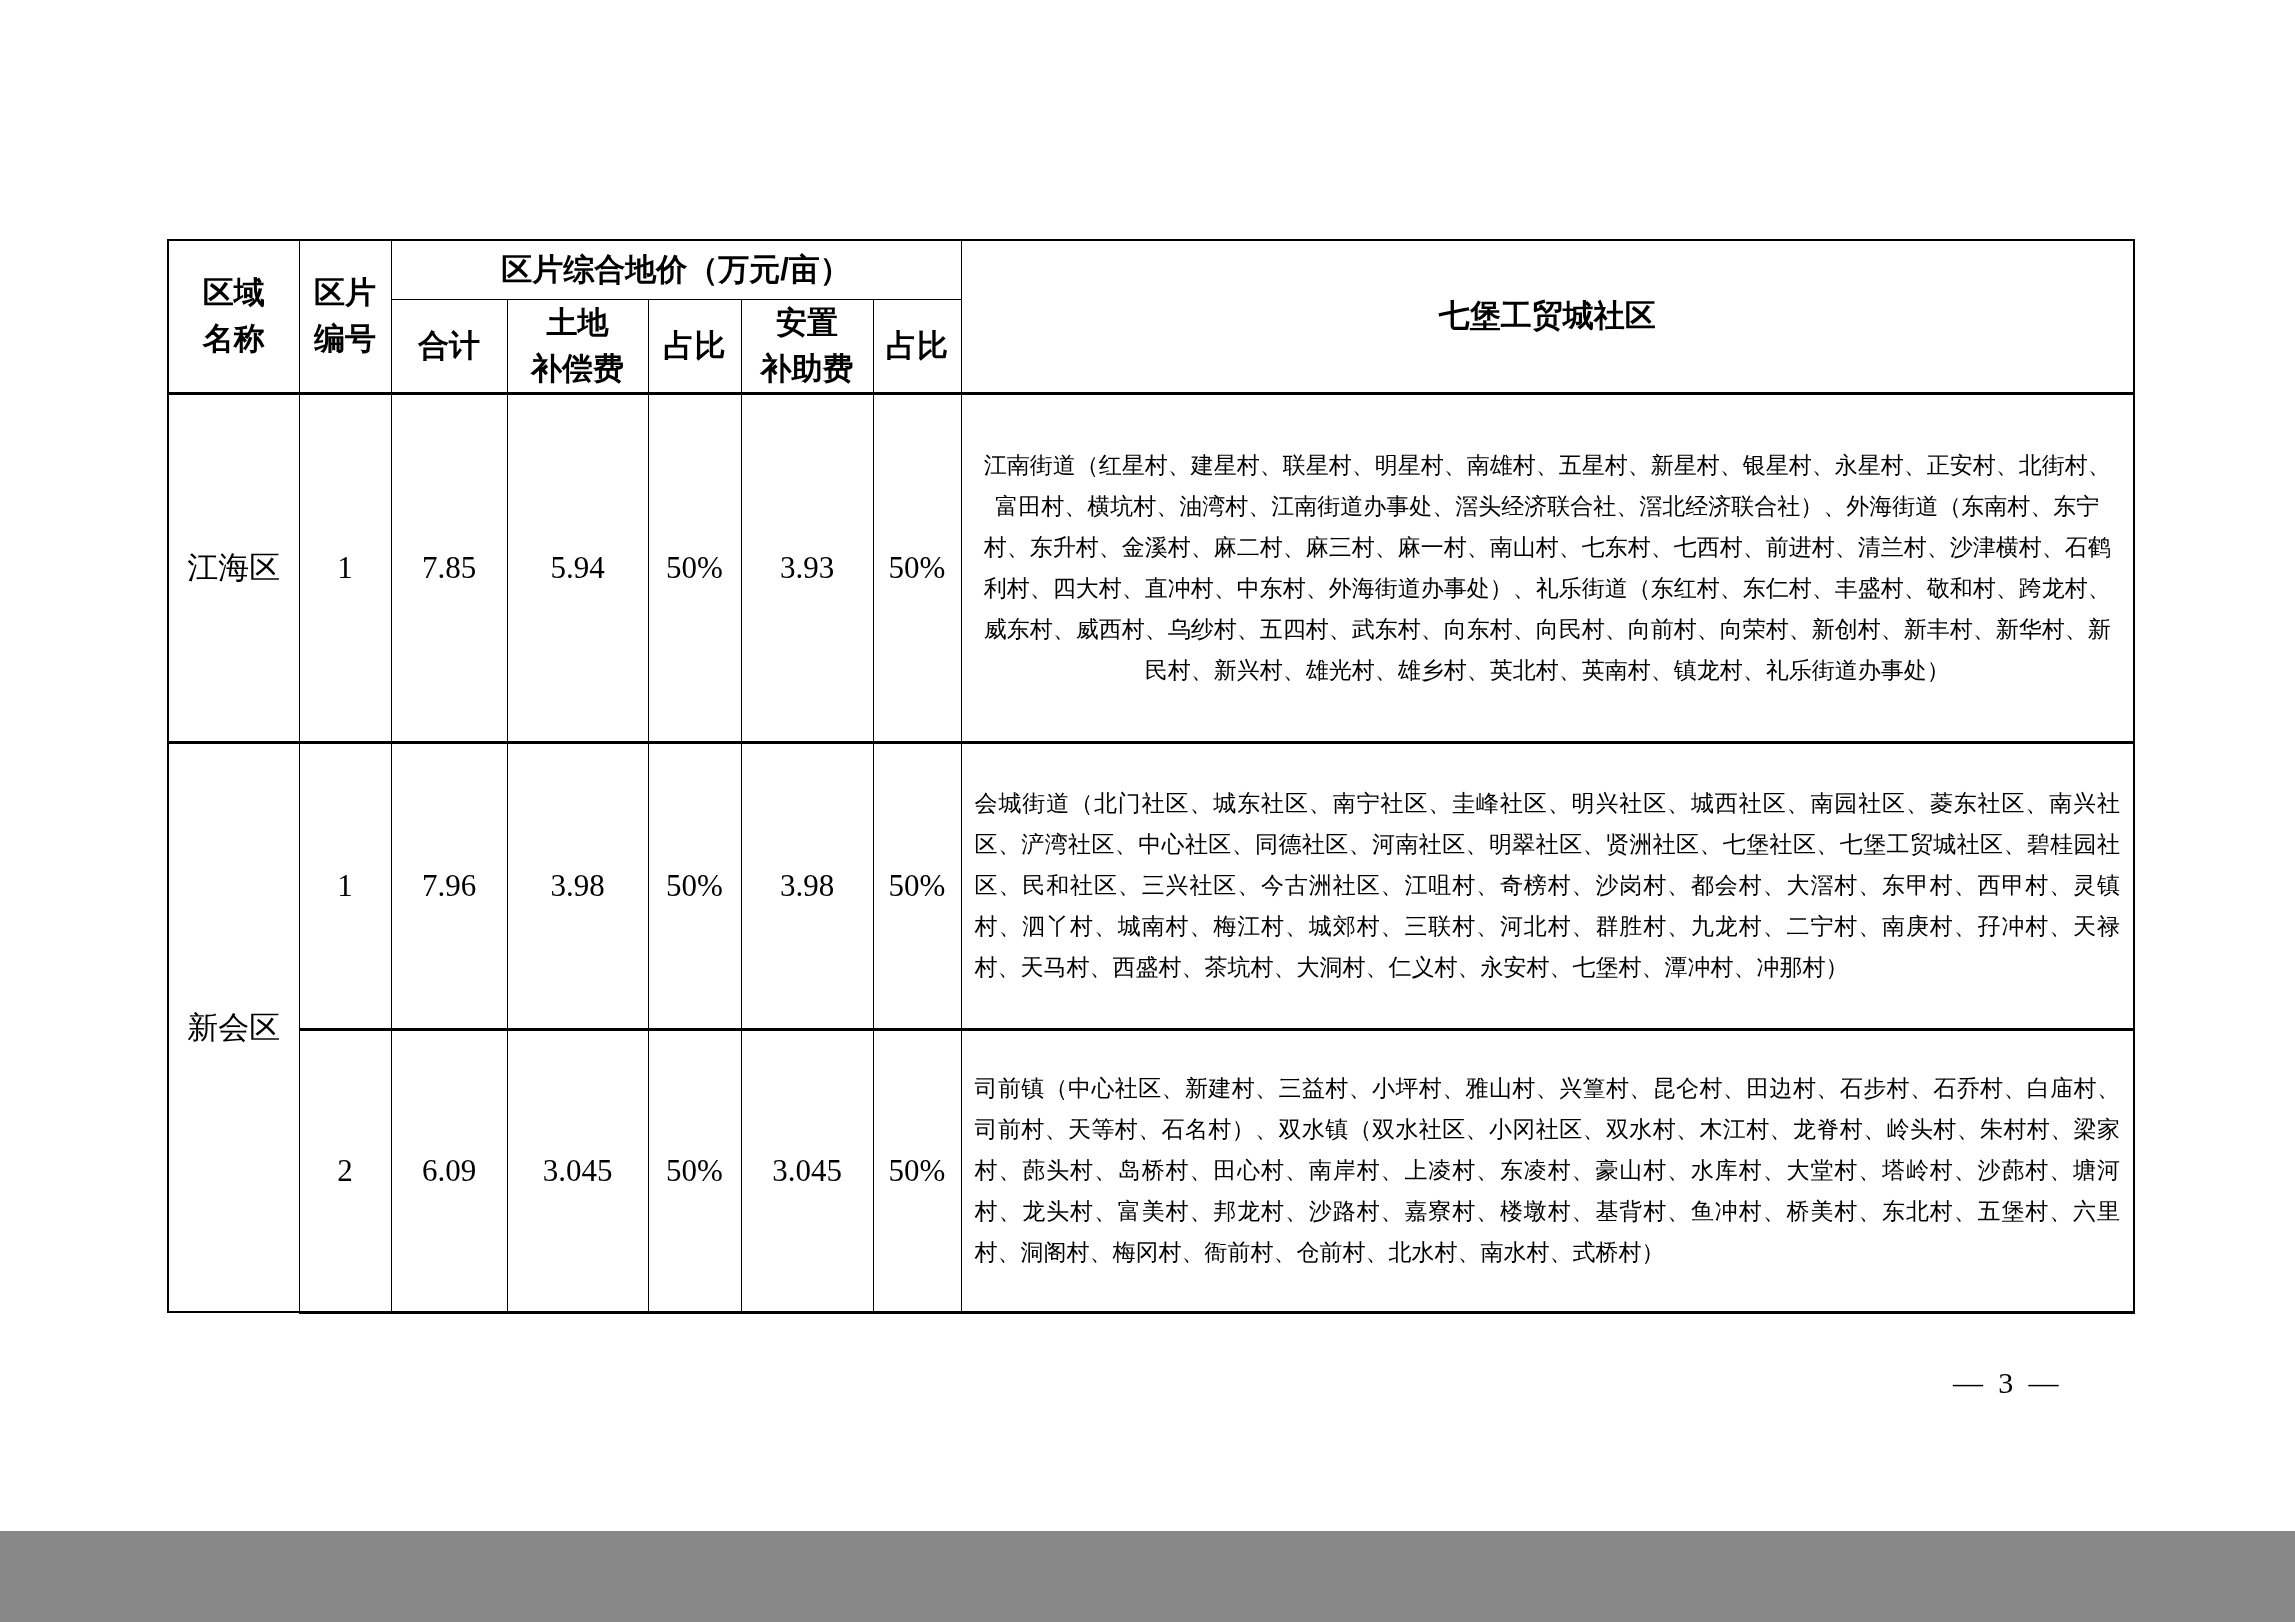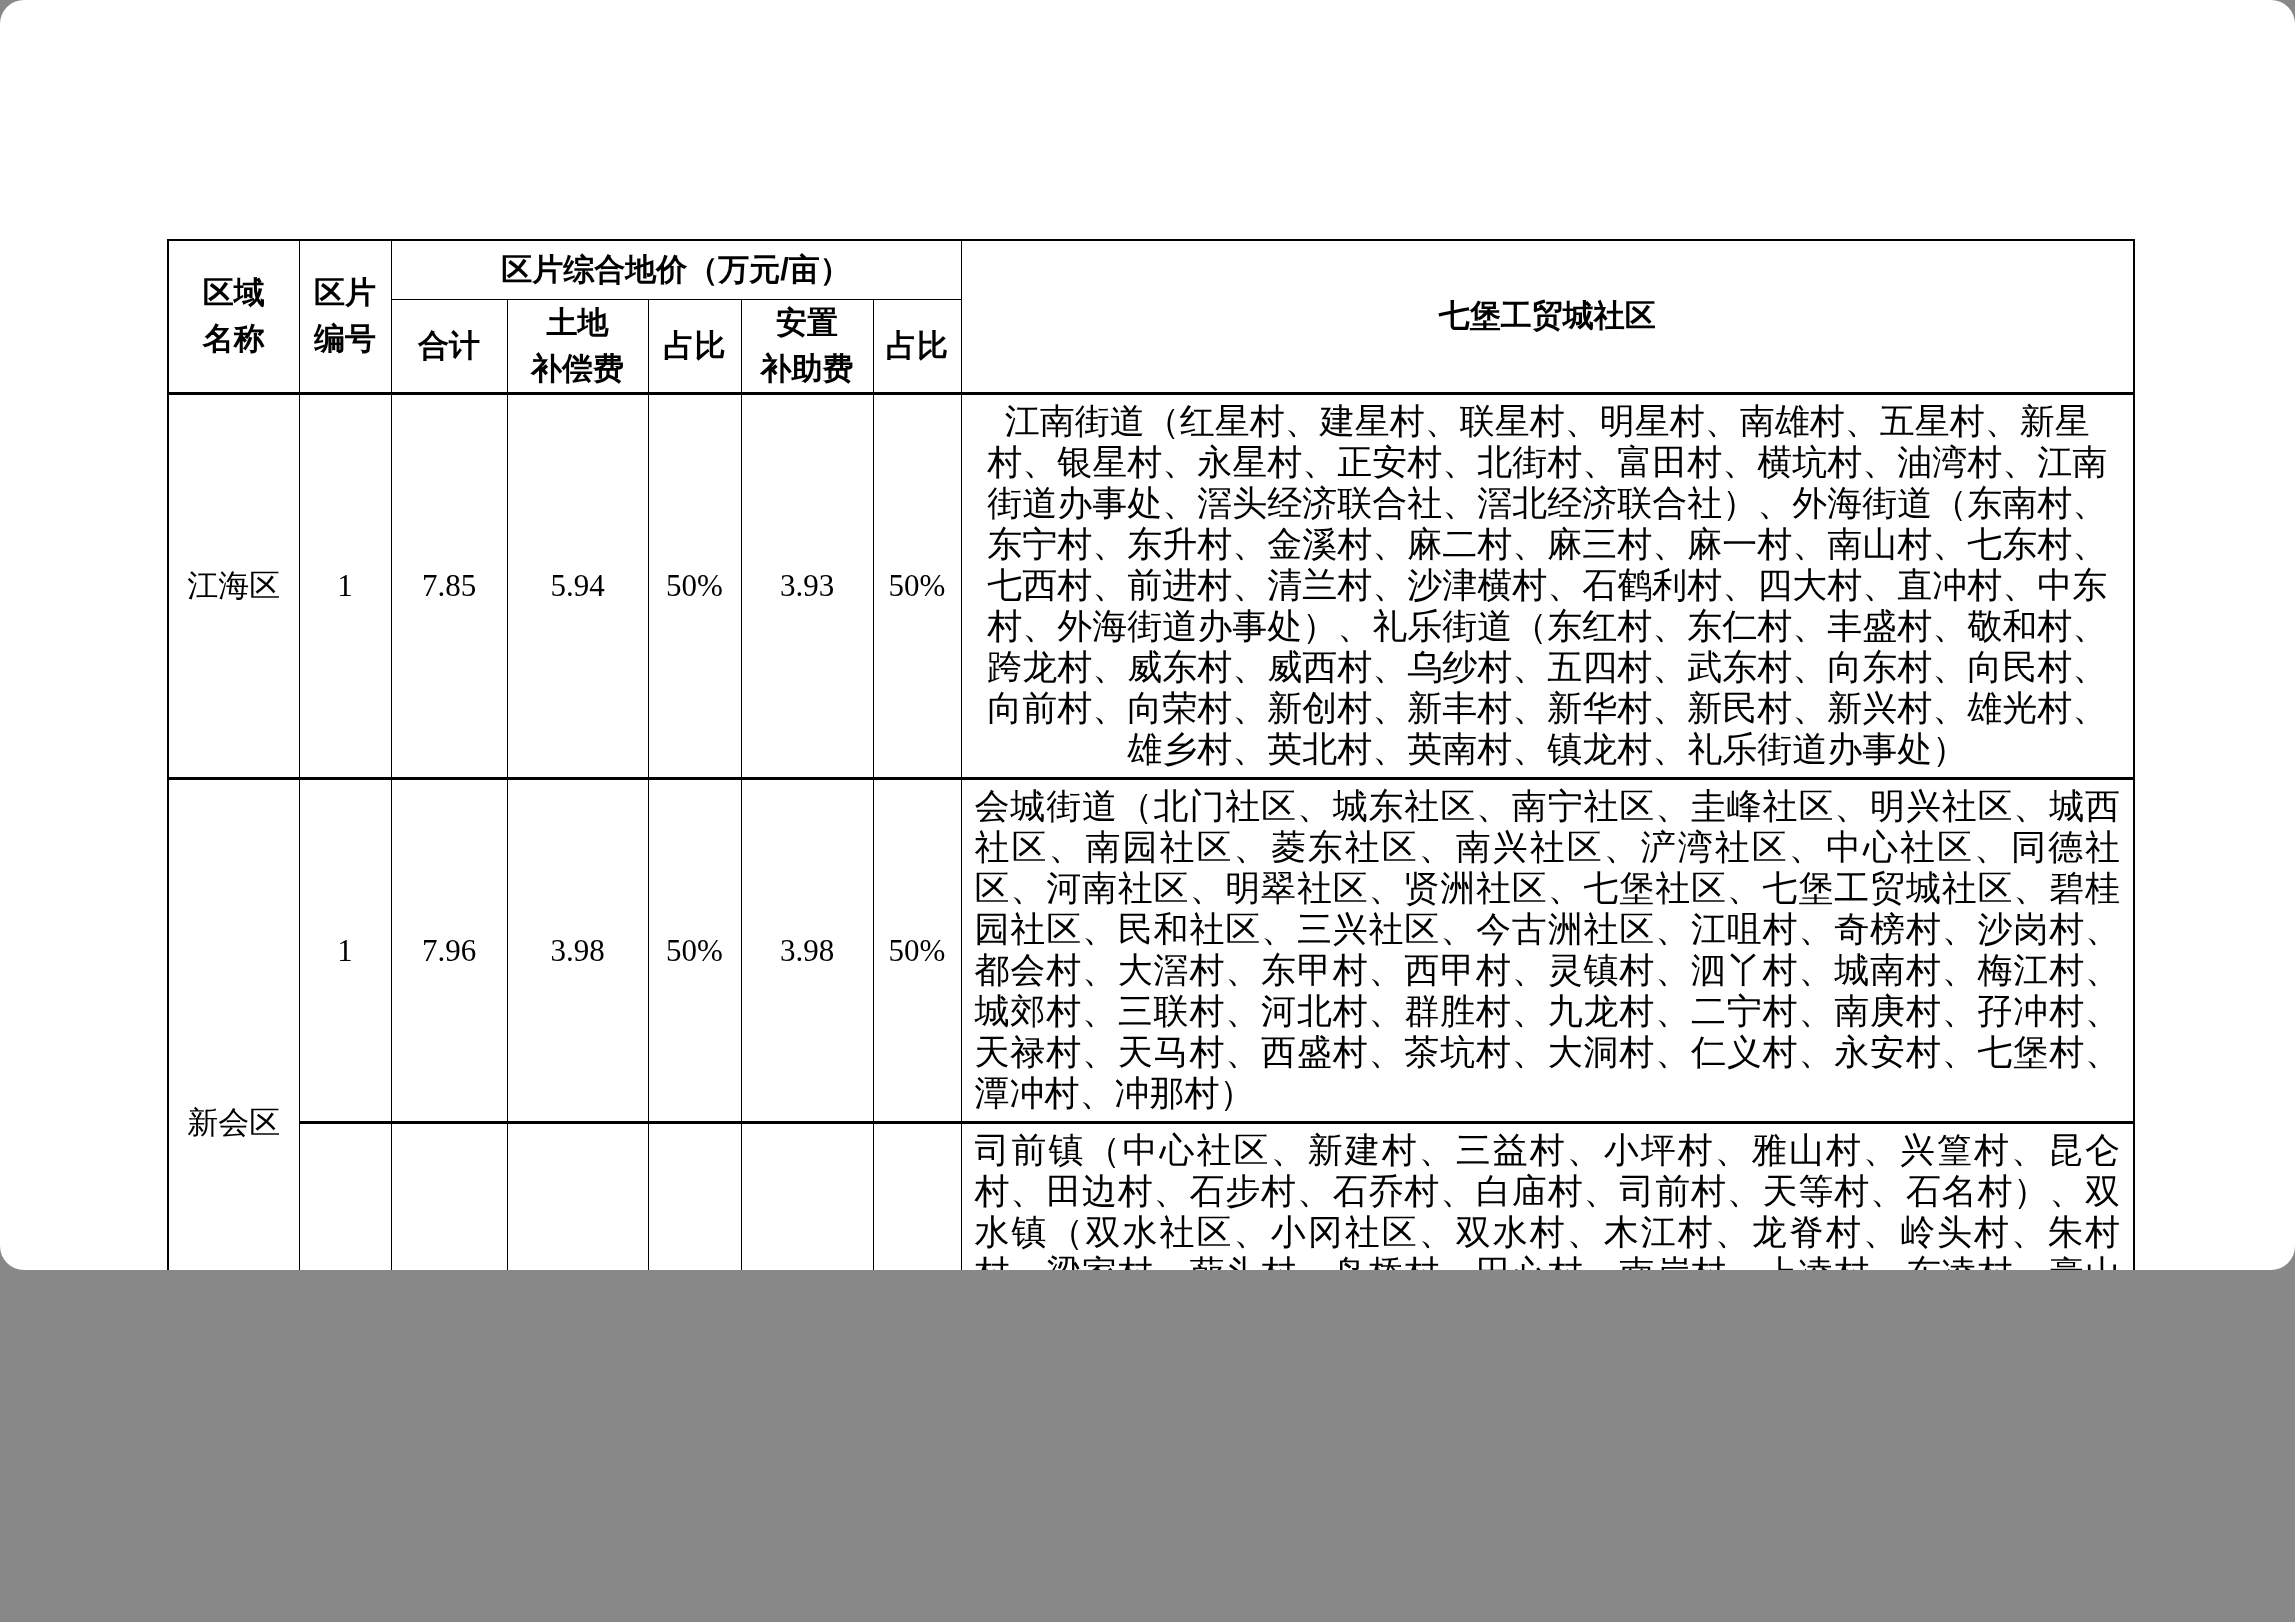--- a/index.html
+++ b/index.html
@@ -1,25 +1,24 @@
 <!DOCTYPE html>
 <html lang="zh" style="font-size:10.5px"><head>
 <meta charset="utf-8">
 <style>
   html, body { margin: 0; padding: 0; }
   body { background: #888; }
   .page {
     position: relative;
     width: 2295px;
-    height: 1270px;
+    height: 1531px;
     background: #ffffff;
     overflow: hidden;
     font-family: "Liberation Serif", serif;
     color: #000000;
-    border-radius: 24px;
   }
   table.land-price-table {
     position: absolute;
     left: 167px;
     top: 239px;
     width: 1966px;
     border-collapse: collapse;
     table-layout: fixed;
     border: 2px solid #000000;
   }
@@ -48,21 +47,21 @@
   tr.hdr-span th { height: 59px; }
   tr.hdr-sub th { height: 93px; }
 
   td.cell-center {
     font-size: 31px;
     text-align: center;
     vertical-align: middle;
     line-height: 39px;
   }
   td.cell-desc {
-    font-size: 35px;
+    font-size: 23px;
     line-height: 41px;
     text-align: justify;
     vertical-align: middle;
     padding: 6.5px 13px;
   }
   .page-number {
     position: absolute;
     left: 1953px;
     top: 1366px;
     font-size: 30px;

